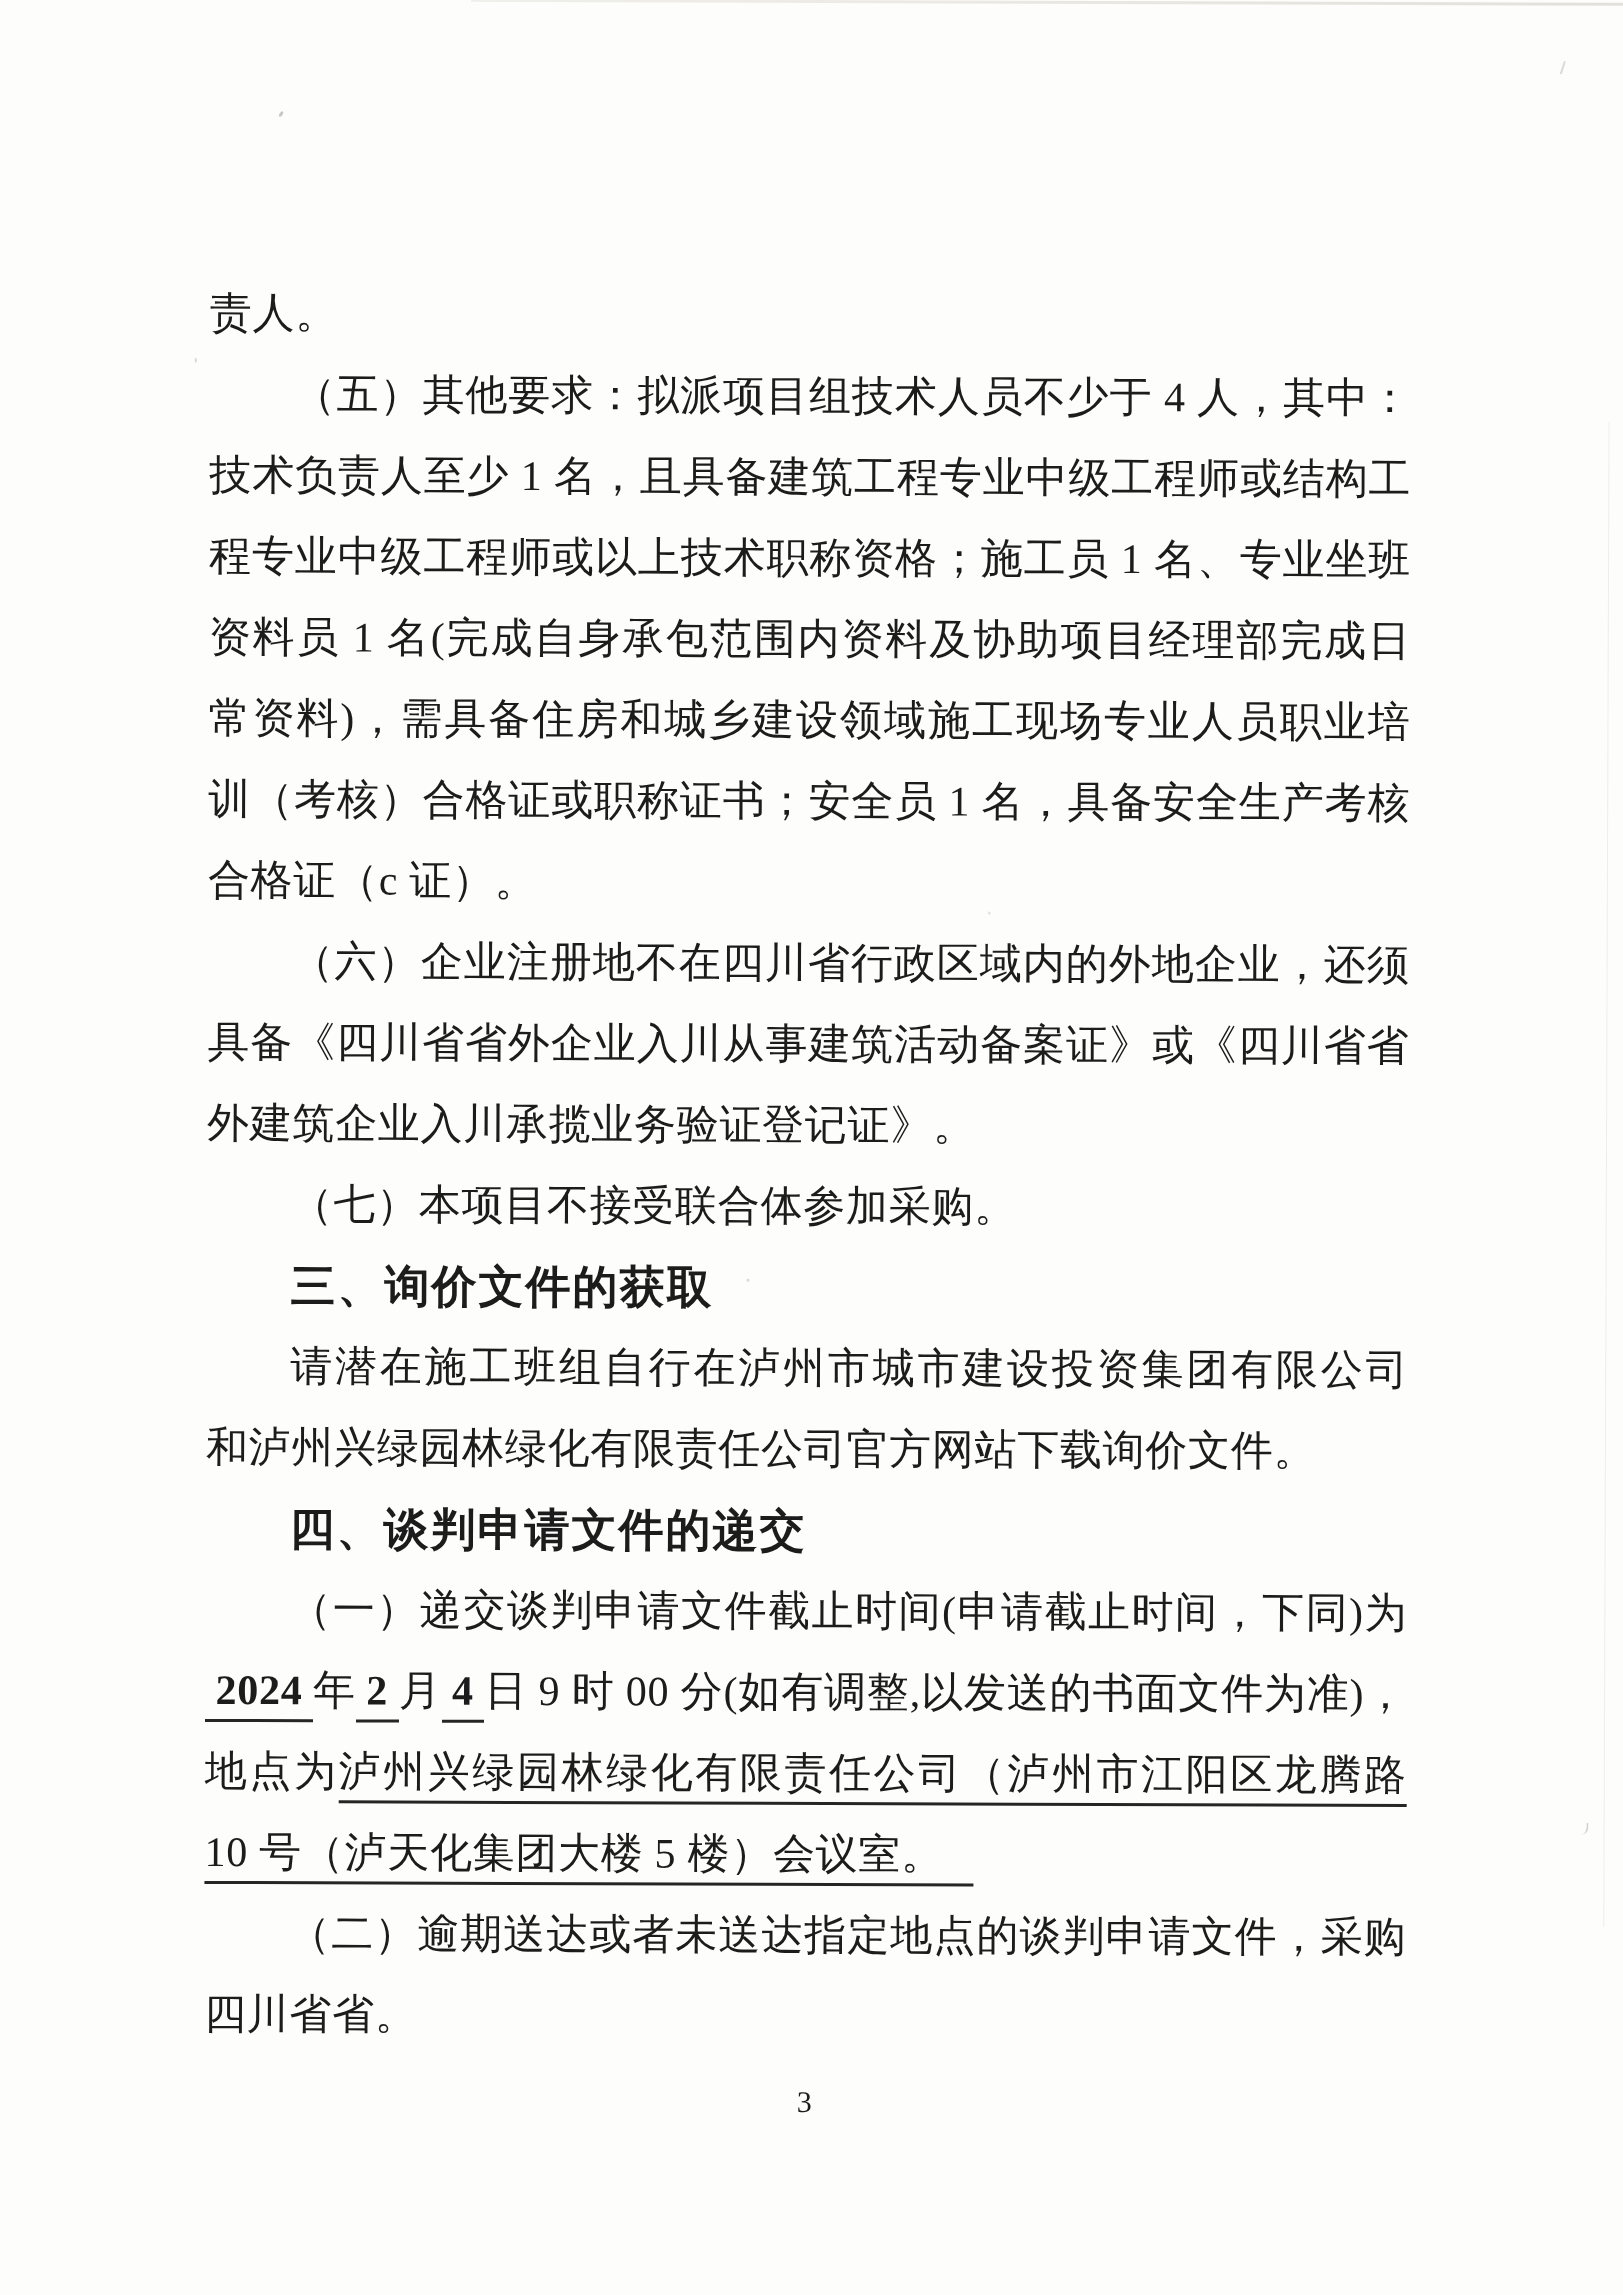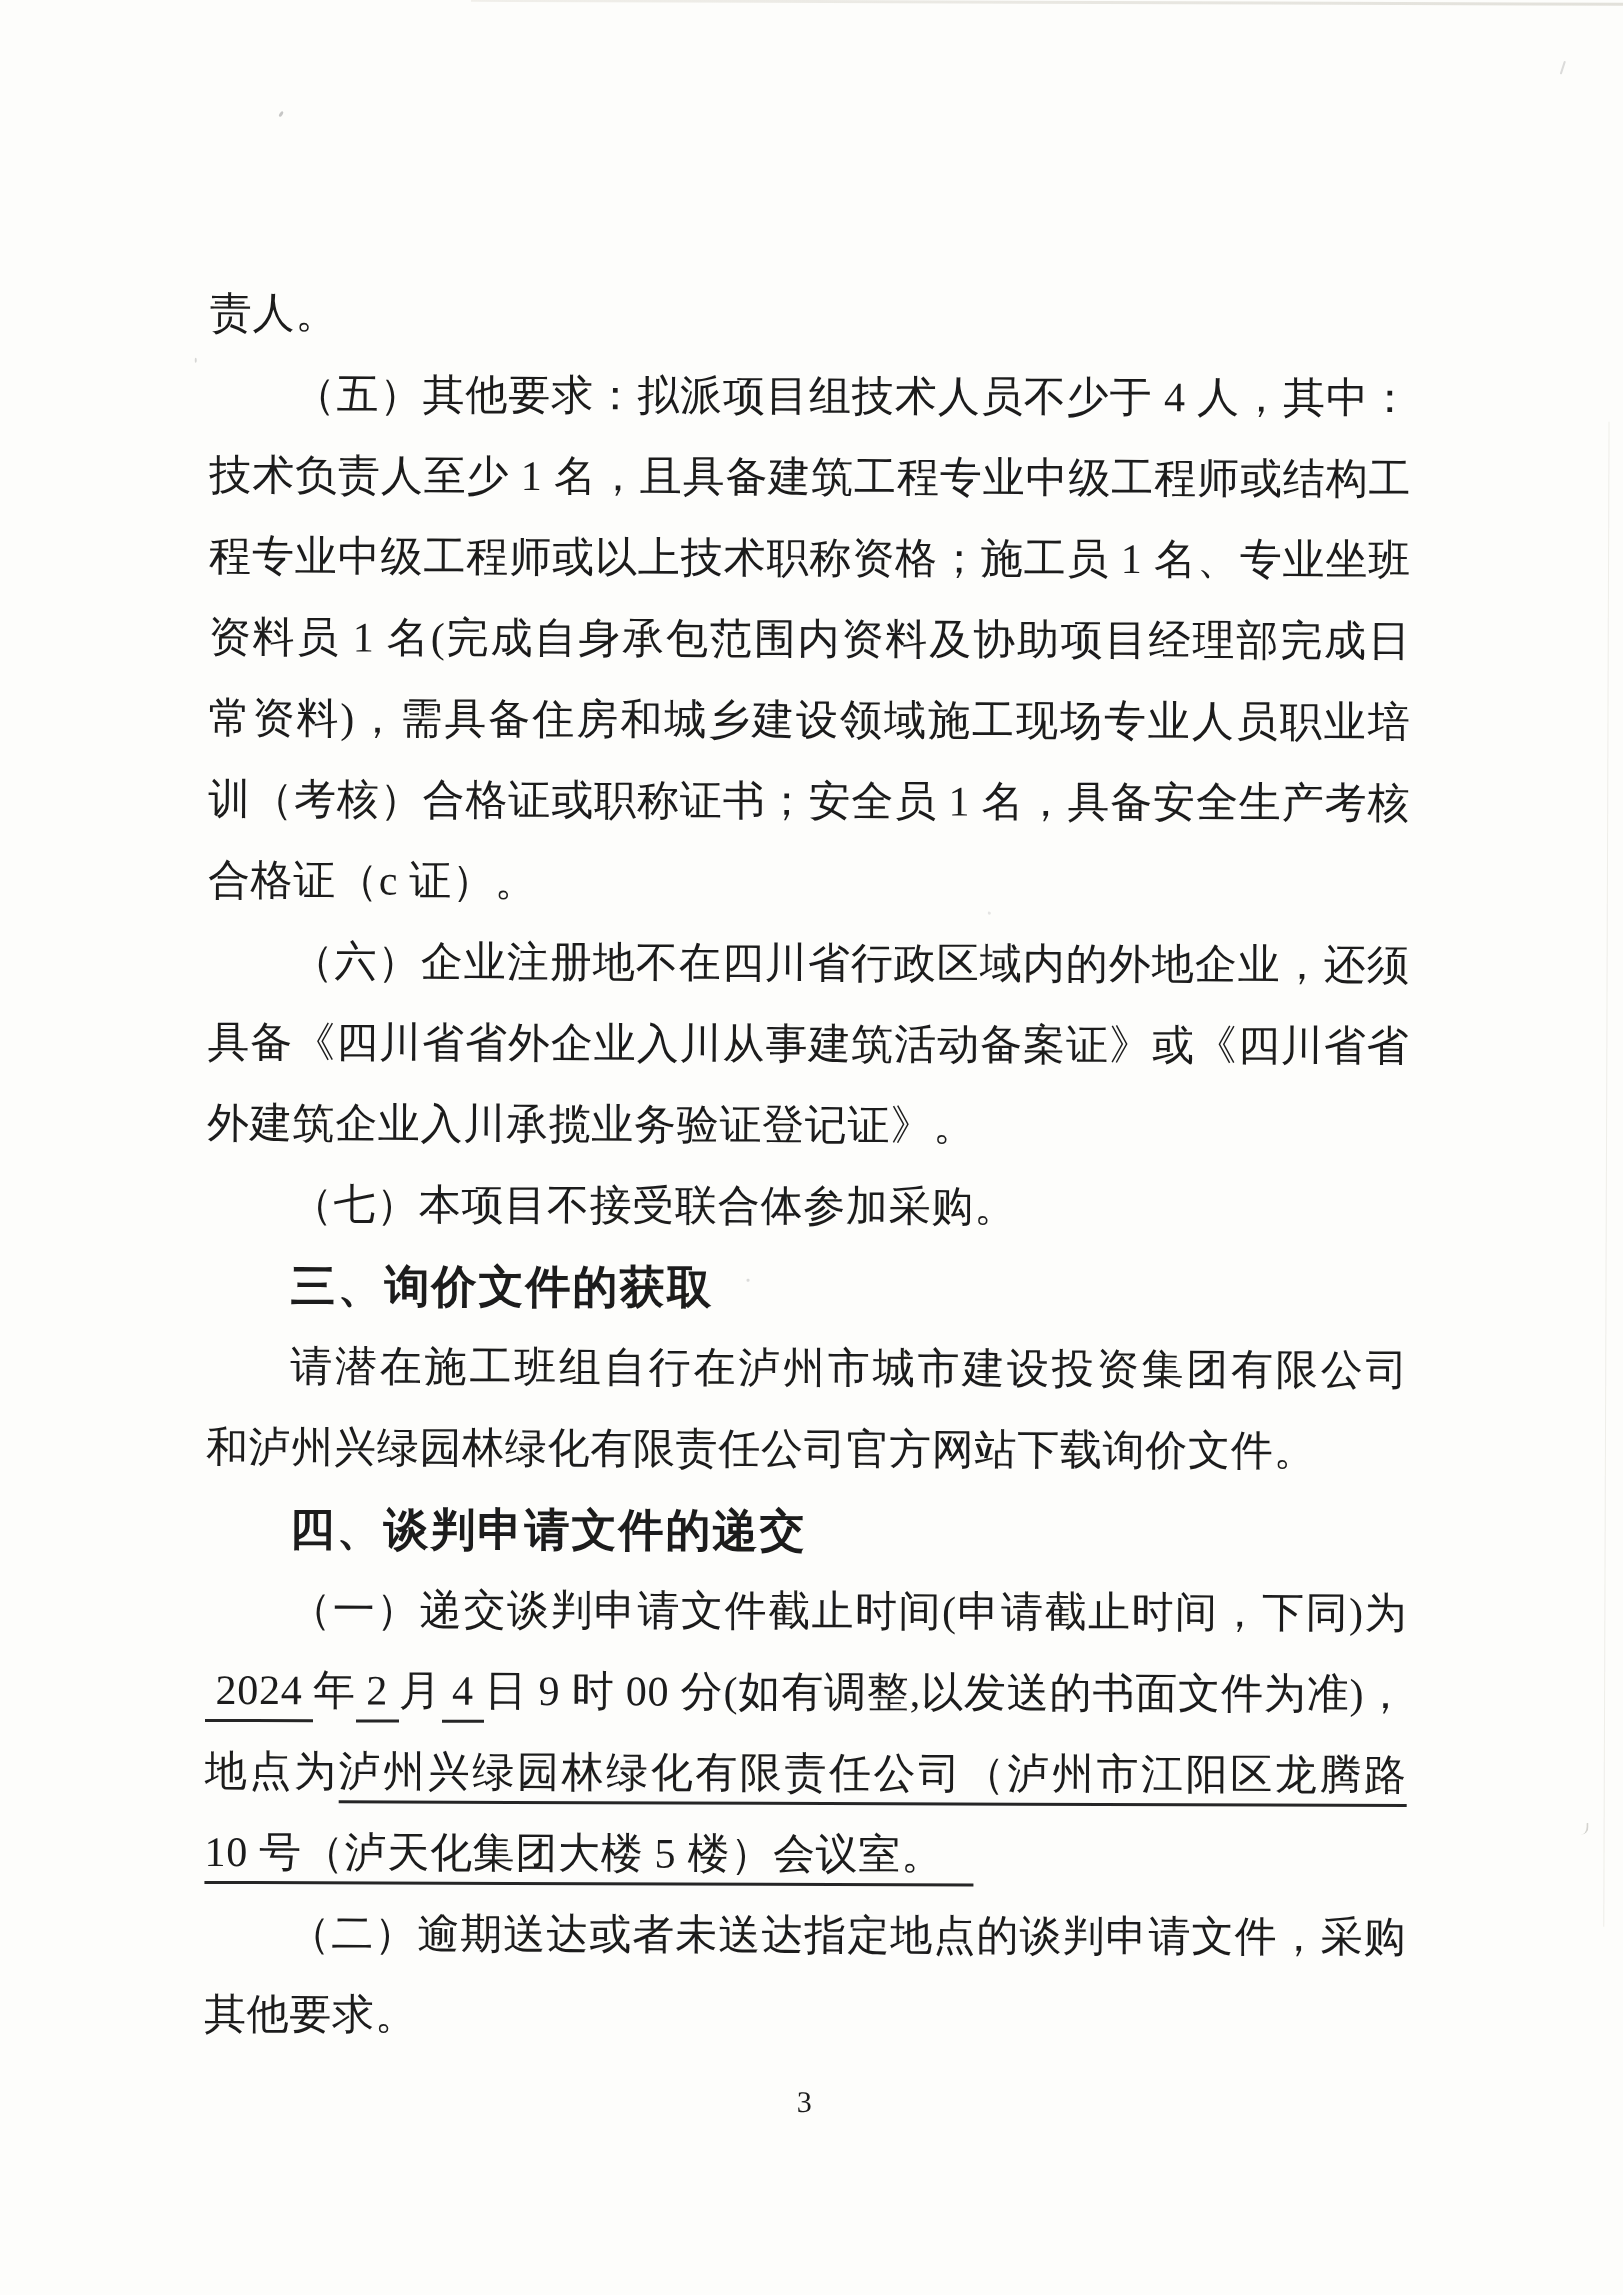--- a/index.html
+++ b/index.html
@@ -54,20 +54,21 @@
     font-size: 45px;
     letter-spacing: 2px;
   }
   .u {
     border-bottom: 3.9px solid var(--underline, #262626);
     padding-bottom: 5.9px;
   }
   .pad-sm {
     padding-left: 10.5px;
     padding-right: 10.5px;
+    font-weight: bold;
   }
   .pad-end {
     padding-right: 30px;
   }
   .page-number {
     position: absolute;
     top: 2085px;
     left: 0;
     width: 100%;
     text-align: center;
@@ -123,20 +124,20 @@
         <div class="line indent"><span>（七）本项目不接受联合体参加采购。</span></div>
         <div class="line indent heading"><span>三、询价文件的获取</span></div>
         <div class="line indent fill"><span>请潜在施工班组自行在泸州市城市建设投资集团有限公司</span></div>
         <div class="line"><span>和泸州兴绿园林绿化有限责任公司官方网站下载询价文件。</span></div>
         <div class="line indent heading"><span>四、谈判申请文件的递交</span></div>
         <div class="line indent fill"><span>（一）递交谈判申请文件截止时间(申请截止时间，下同)为</span></div>
         <div class="line fill"><span class="u pad-sm">2024</span><span>年</span><span class="u pad-sm">2</span><span>月</span><span class="u pad-sm">4</span><span>日 9 时 00 分(如有调整,以发送的书面文件为准)，</span></div>
         <div class="line fill"><span>地点为</span><span class="u">泸州兴绿园林绿化有限责任公司（泸州市江阳区龙腾路</span></div>
         <div class="line"><span class="u pad-end">10 号（泸天化集团大楼 5 楼）会议室。</span></div>
         <div class="line indent fill"><span>（二）逾期送达或者未送达指定地点的谈判申请文件，采购</span></div>
-        <div class="line"><span>其他要求。</span></div>
+        <div class="line"><span>四川省省。</span></div>
       </div>
 
     <div class="page-number">3</div>
 
   </div>
 </div>
 
 
 </body></html>

